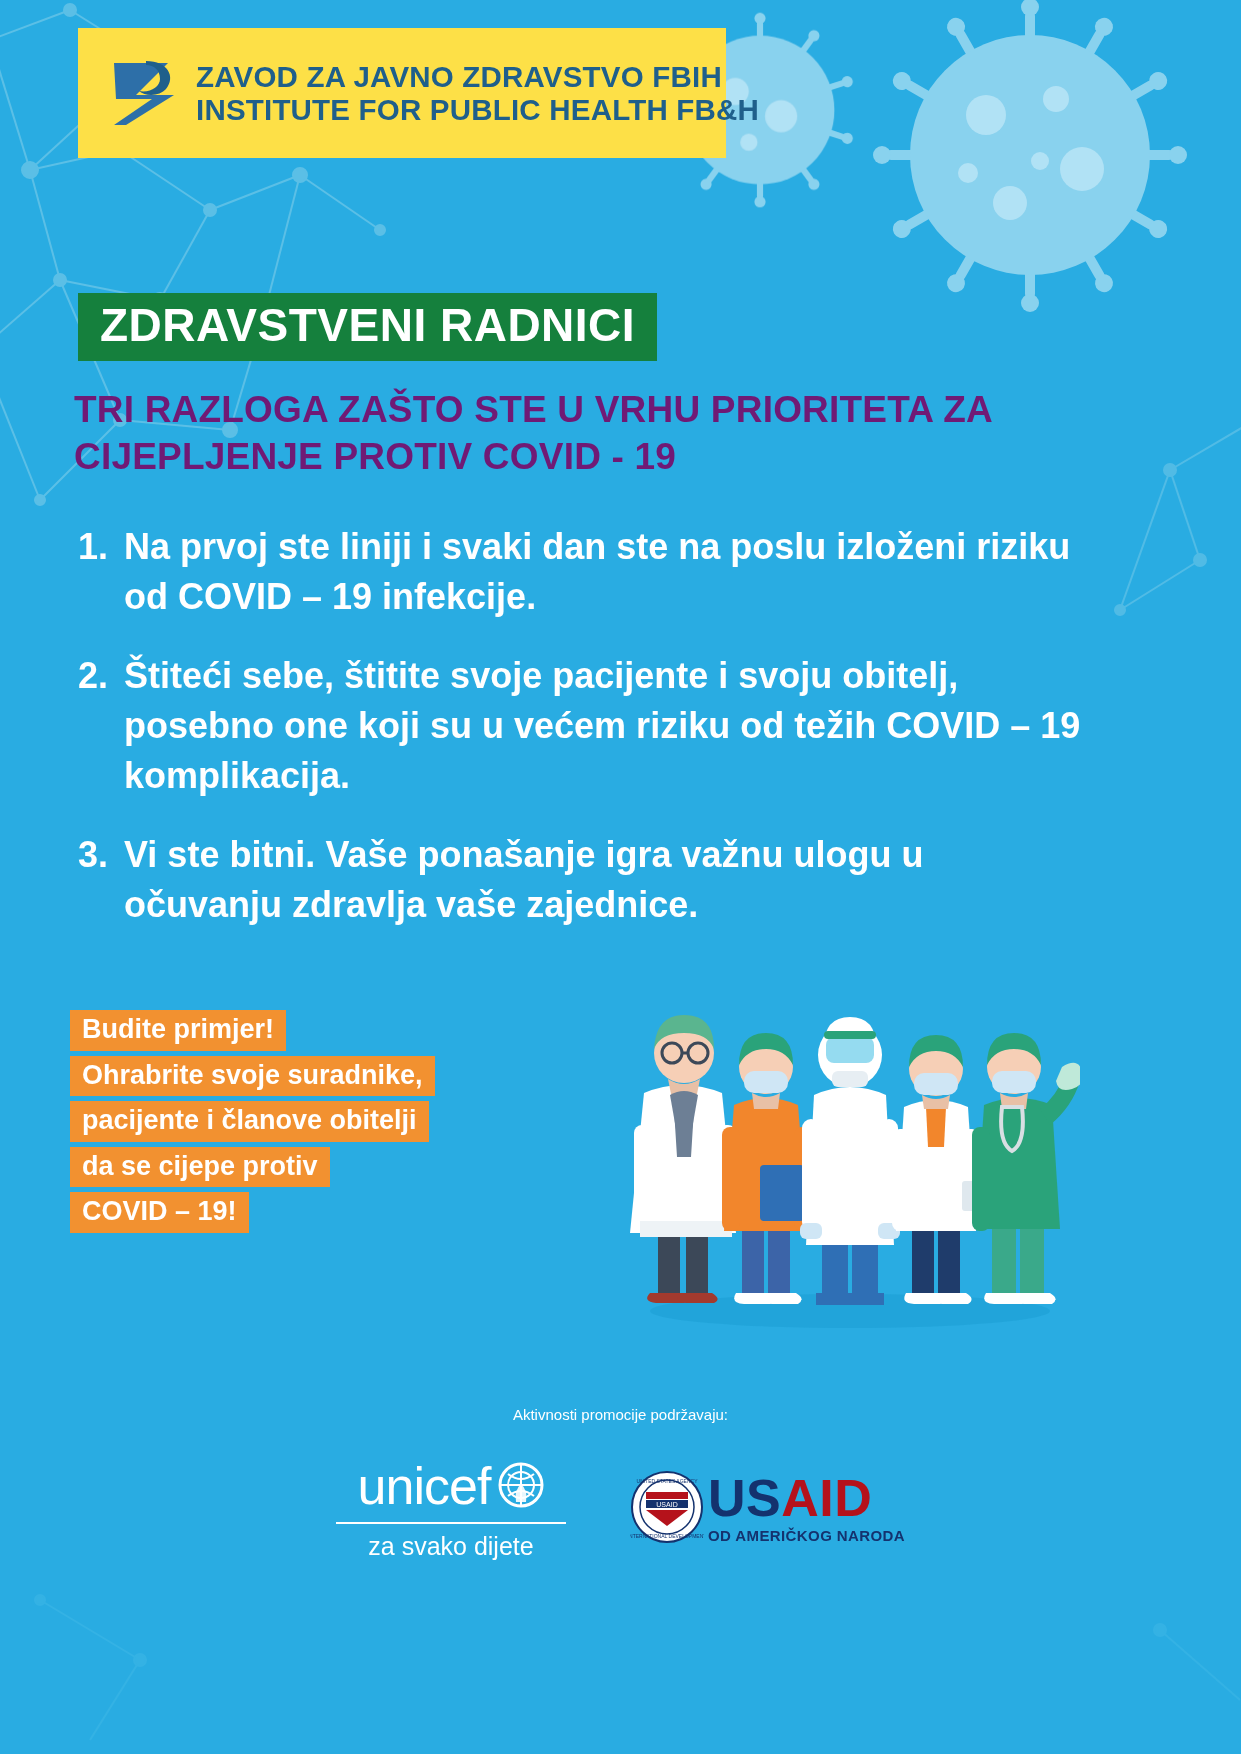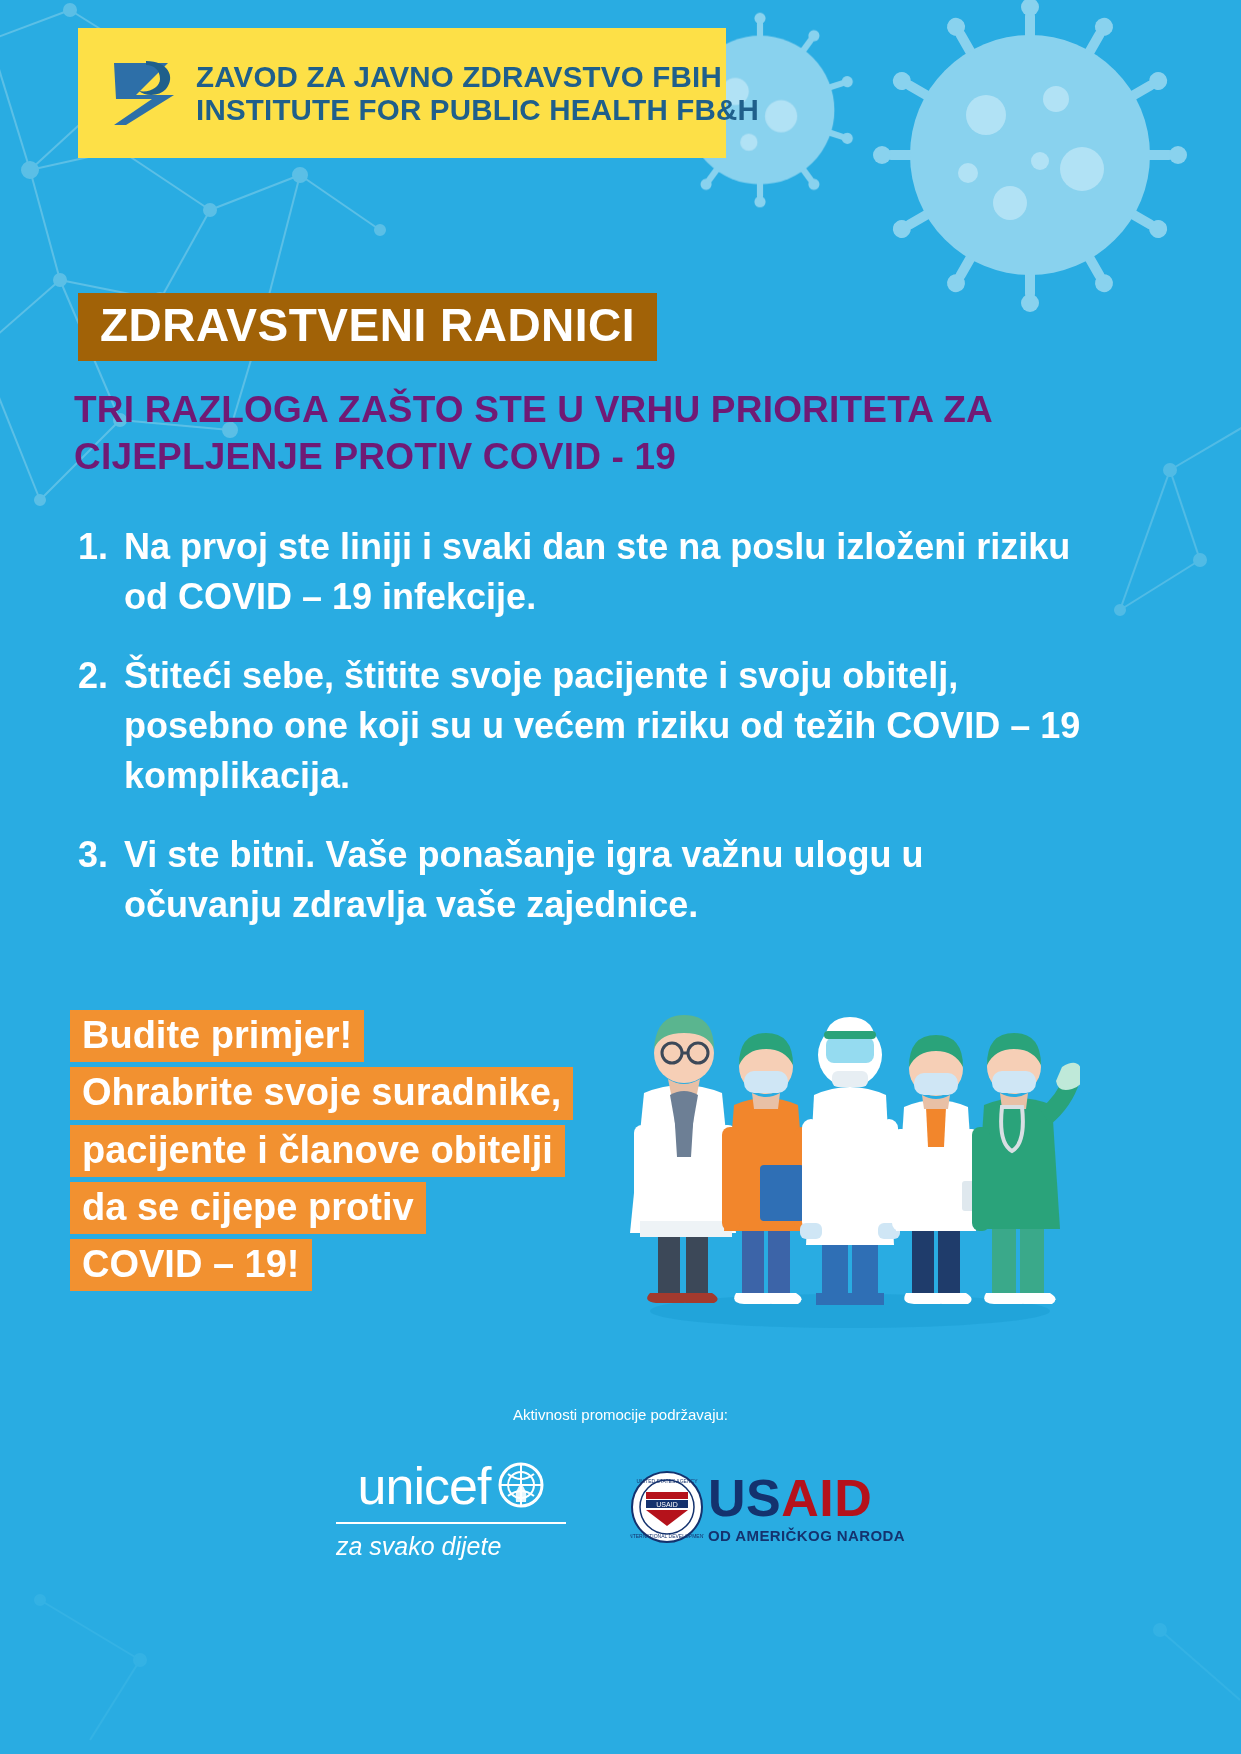--- a/index.html
+++ b/index.html
@@ -65,21 +65,21 @@
     font-weight: bold;
     color: #1f5f8b;
     letter-spacing: 0.2px;
     white-space: nowrap;
   }
   
   .headline-band {
     position: absolute;
     left: 78px;
     top: 293px;
-    background: #a16207;
+    background: #15803d;
     padding: 9px 22px 13px 22px;
   }
   .headline-band span {
     color: #ffffff;
     font-size: 46px;
     font-weight: bold;
     letter-spacing: 0.5px;
     line-height: 1;
     white-space: nowrap;
   }
@@ -123,21 +123,21 @@
   .cta {
     position: absolute;
     left: 70px;
     top: 1010px;
     width: 600px;
   }
   .cta-line {
     display: inline-block;
     background: #f29130;
     color: #ffffff;
-    font-size: 38px;
+    font-size: 27px;
     font-weight: bold;
     padding: 5px 12px 7px 12px;
     margin-bottom: 5px;
     line-height: 1.06;
     white-space: nowrap;
   }
   
   .illus {
     position: absolute;
     left: 610px;
@@ -184,22 +184,21 @@
     line-height: 1;
   }
   .unicef-rule {
     height: 2px;
     background: #ffffff;
     margin: 10px 0 8px 0;
   }
   .unicef-tag {
     color: #ffffff;
     font-size: 25px;
-    text-align: left;
-    font-style: italic;
+    text-align: center;
   }
   .usaid {
     display: flex;
     align-items: center;
     gap: 4px;
     padding-top: 22px;
   }
   .usaid-text {
     display: flex;
     flex-direction: column;

